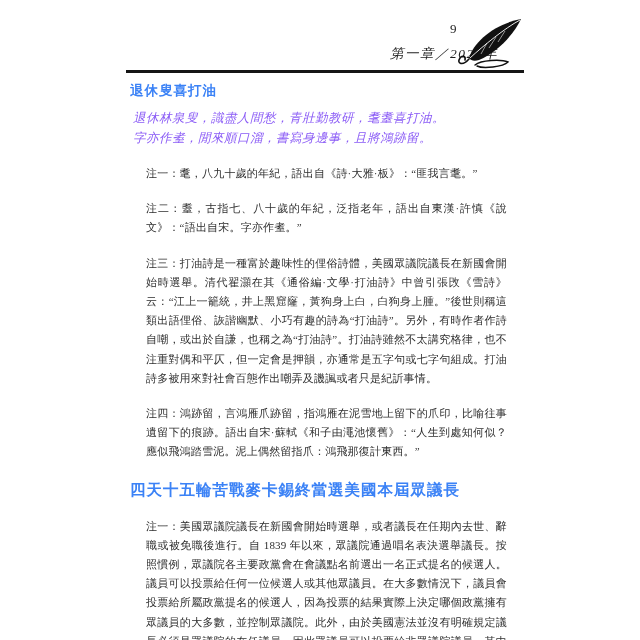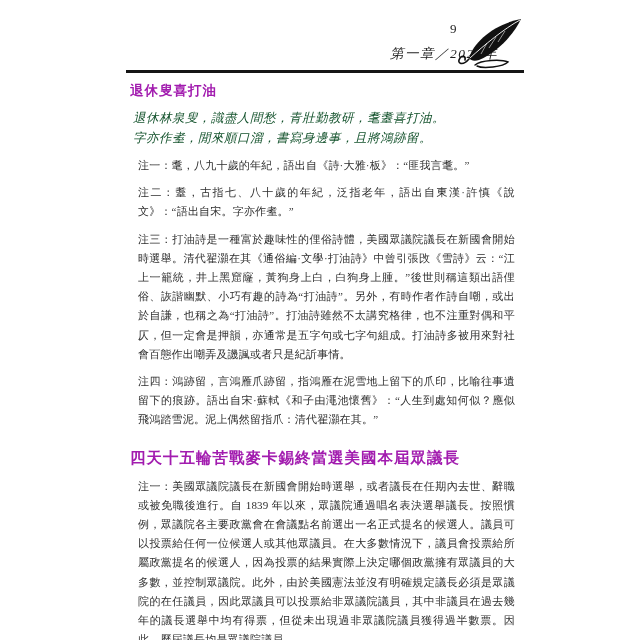--- a/index.html
+++ b/index.html
@@ -24,35 +24,35 @@
   .header-rule{
     position:absolute; top:70px; left:126px; width:398px; height:2.5px;
     background:#151515;
   }
   
   .content{
     position:absolute; top:78px; left:130px; width:393px;
   }
   .section-title{
     font-family:"Liberation Sans", sans-serif;
-    font-weight:bold; color:#a21caf;
+    font-weight:bold; color:#3b82f6;
     font-size:13.5px; letter-spacing:1px;
     margin:4px 0 9px 0;
   }
   .section-title.big{
     font-size:15.5px; margin:18px 0 8px 0;
   }
   .poem-line{
     font-style:italic; font-size:12.5px; line-height:19.5px;
-    color:#14532d; margin:0 0 0 3px; letter-spacing:0.5px;
+    color:#8b5cf6; margin:0 0 0 3px; letter-spacing:0.5px;
   }
   .poem{ margin-bottom:7px; }
   .note{
     font-size:11px; line-height:19.2px; color:#2e2e2e;
-    text-align:justify; margin:8px; letter-spacing:0.2px;
+    text-align:justify; margin:16px; letter-spacing:0.2px;
   }
   .notes{ margin-bottom:2px; }
 </style>
 </head>
 <body>
 
 <div class="page">
 
   <div class="page-number">9</div>
   <div class="chapter-label">第一章／2023年</div>
@@ -78,21 +78,21 @@
     <div>
       <h2 class="section-title">退休叟喜打油</h2>
       <div class="poem">
         <p class="poem-line">退休林泉叟，識盡人間愁，青壯勤教研，耄耋喜打油。</p>
         <p class="poem-line">字亦作耊，閒來順口溜，書寫身邊事，且將鴻跡留。</p>
       </div>
       <div class="notes">
         <p class="note">注一：耄，八九十歲的年紀，語出自《詩·大雅·板》：“匪我言耄。”</p>
         <p class="note">注二：耋，古指七、八十歲的年紀，泛指老年，語出自東漢·許慎《說文》：“語出自宋。字亦作耊。”</p>
         <p class="note">注三：打油詩是一種富於趣味性的俚俗詩體，美國眾議院議長在新國會開始時選舉。清代翟灝在其《通俗編·文學·打油詩》中曾引張攺《雪詩》云：“江上一籠統，井上黑窟窿，黃狗身上白，白狗身上腫。”後世則稱這類出語俚俗、詼諧幽默、小巧有趣的詩為“打油詩”。另外，有時作者作詩自嘲，或出於自謙，也稱之為“打油詩”。打油詩雖然不太講究格律，也不注重對偶和平仄，但一定會是押韻，亦通常是五字句或七字句組成。打油詩多被用來對社會百態作出嘲弄及譏諷或者只是紀訢事情。</p>
-        <p class="note">注四：鴻跡留，言鴻雁爪跡留，指鴻雁在泥雪地上留下的爪印，比喻往事遺留下的痕跡。語出自宋·蘇軾《和子由澠池懷舊》：“人生到處知何似？應似飛鴻踏雪泥。泥上偶然留指爪：清代翟灝在其。”</p>
+        <p class="note">注四：鴻跡留，言鴻雁爪跡留，指鴻雁在泥雪地上留下的爪印，比喻往事遺留下的痕跡。語出自宋·蘇軾《和子由澠池懷舊》：“人生到處知何似？應似飛鴻踏雪泥。泥上偶然留指爪：鴻飛那復計東西。”</p>
       </div>
     </div>
 
     <div>
       <h2 class="section-title big">四天十五輪苦戰麥卡錫終當選美國本屆眾議長</h2>
       <div class="notes">
         <p class="note">注一：美國眾議院議長在新國會開始時選舉，或者議長在任期內去世、辭職或被免職後進行。自 1839 年以來，眾議院通過唱名表決選舉議長。按照慣例，眾議院各主要政黨會在會議點名前選出一名正式提名的候選人。議員可以投票給任何一位候選人或其他眾議員。在大多數情況下，議員會投票給所屬政黨提名的候選人，因為投票的結果實際上決定哪個政黨擁有眾議員的大多數，並控制眾議院。此外，由於美國憲法並沒有明確規定議長必須是眾議院的在任議員，因此眾議員可以投票給非眾議院議員，其中非議員在過去幾年的議長選舉中均有得票，但從未出現過非眾議院議員獲得過半數票。因此，歷屆議長均是眾議院議員。</p>
 
       </div>
     </div>

